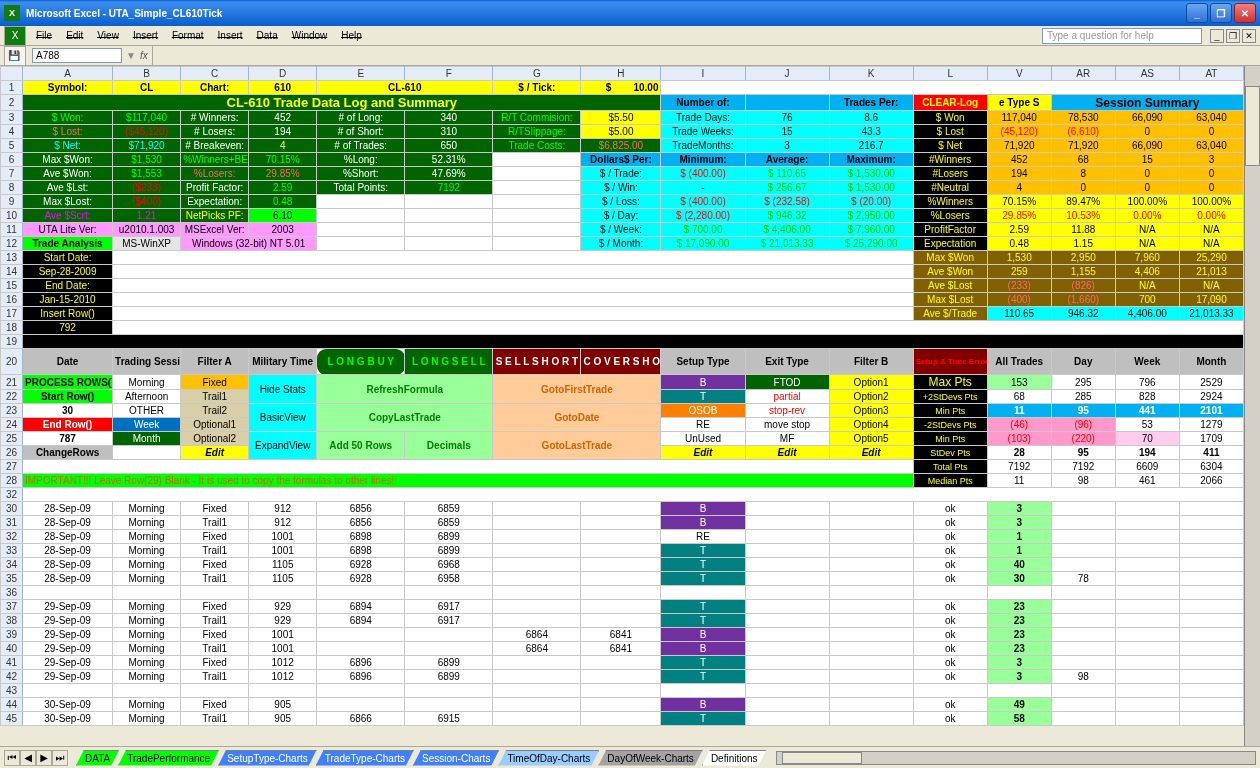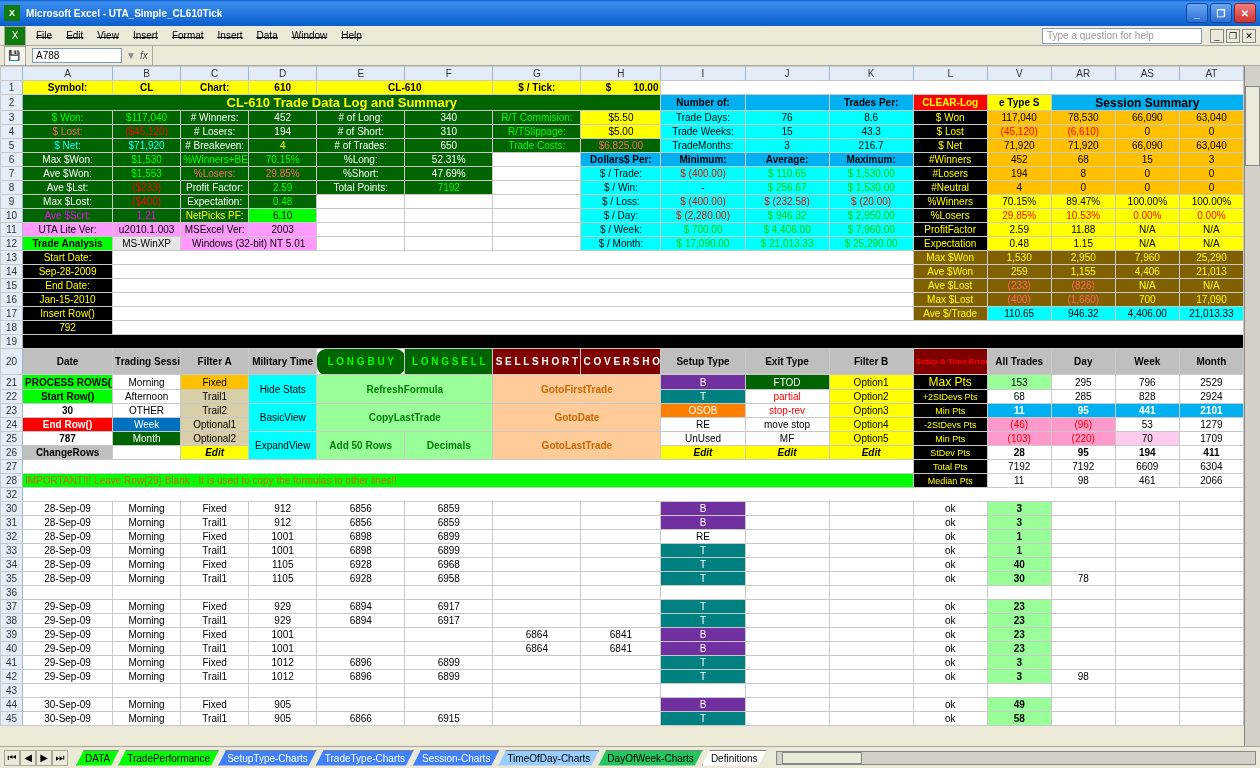--- a/index.html
+++ b/index.html
@@ -871,18 +871,18 @@
 <span>◀</span>
 <span>▶</span>
 <span>⏭</span>
 </div>
 <span class="tab active" style="background:#00ff00;">DATA</span>
 <span class="tab" style="background:#00ff00;">TradePerformance</span>
 <span class="tab" style="background:#4080ff;color:#fff;">SetupType-Charts</span>
 <span class="tab" style="background:#4080ff;color:#fff;">TradeType-Charts</span>
 <span class="tab" style="background:#4080ff;color:#fff;">Session-Charts</span>
 <span class="tab" style="background:#99ccff;">TimeOfDay-Charts</span>
-<span class="tab" style="background:#22c55e;">DayOfWeek-Charts</span>
+<span class="tab" style="background:#a3a3a3;">DayOfWeek-Charts</span>
 <span class="tab" style="background:#fff;">Definitions</span>
 <div class="scroll-h">
       <div class="thumb"></div>
     </div>
 </div>
 
 </body></html>

